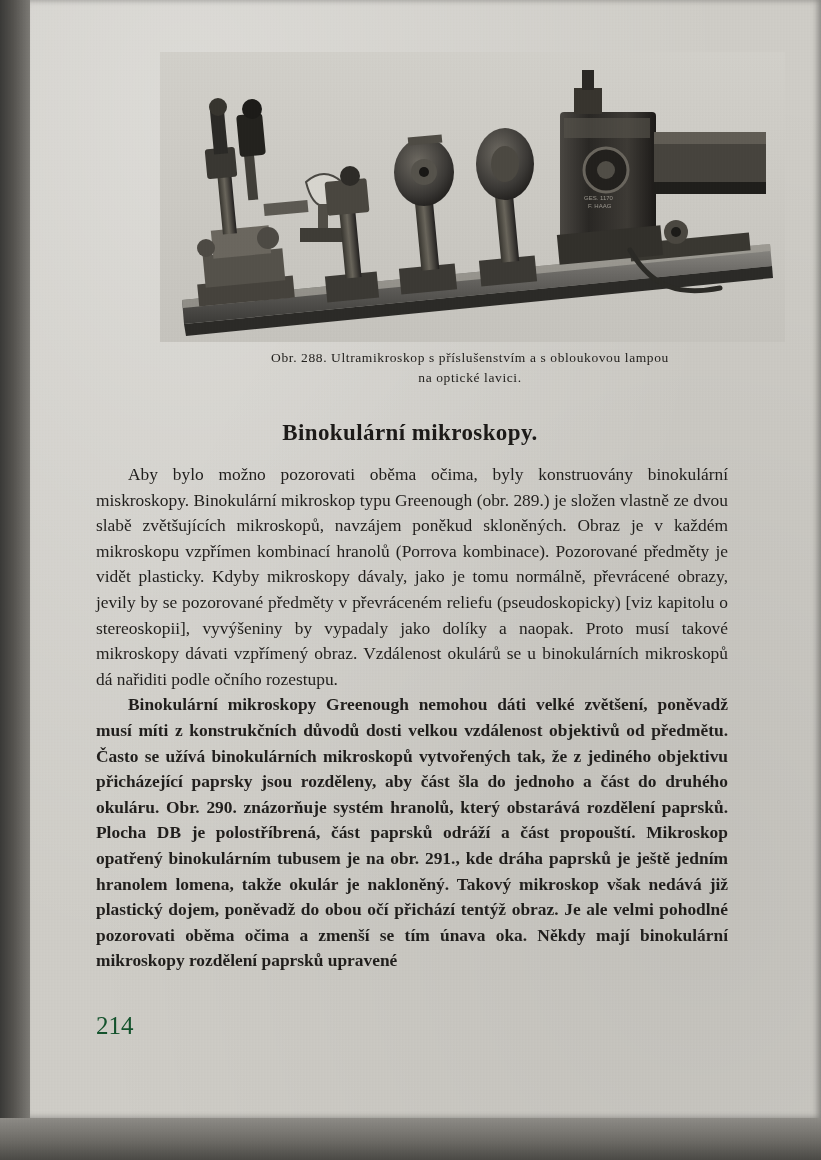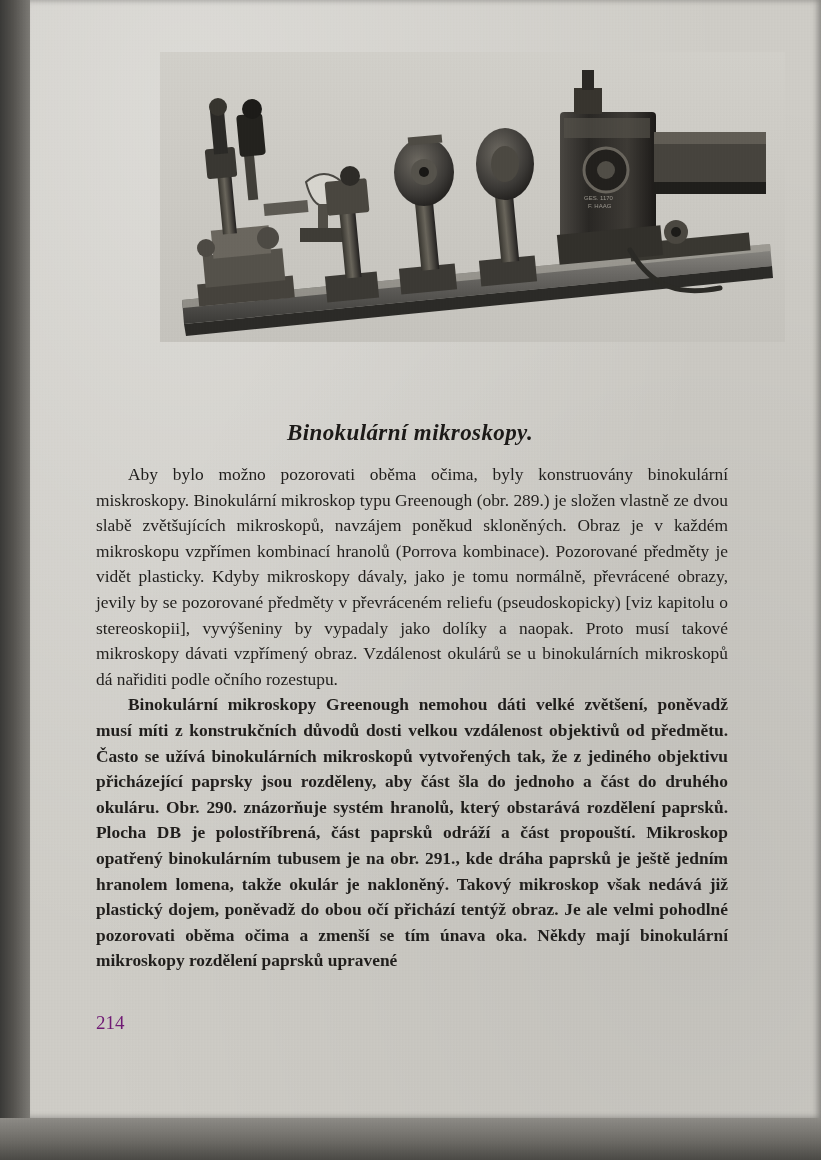--- a/index.html
+++ b/index.html
@@ -73,21 +73,20 @@
   .section-heading {
     position: absolute;
     left: 60px;
     top: 420px;
     width: 700px;
     text-align: center;
     font-size: 23px;
     font-weight: bold;
     color: #1d1b19;
     letter-spacing: 0.4px;
-    font-style: italic;
   }
   
   .body-col {
     position: absolute;
     left: 96px;
     top: 462px;
     width: 632px;
     font-size: 17.4px;
     line-height: 25.6px;
     color: #211f1d;
@@ -96,22 +95,22 @@
   .para {
     margin: 0 0 0 0;
     text-indent: 32px;
     text-align: justify;
   }
   .para + .para { margin-top: 0; font-weight: bold; }
   .folio {
     position: absolute;
     left: 96px;
     top: 1012px;
-    font-size: 19px;
-    color: #701a75;
+    font-size: 25px;
+    color: #14532d;
   }
   
   #grain {
     position: absolute;
     inset: 0;
     pointer-events: none;
     opacity: 0.20;
     background-image:
       repeating-linear-gradient(0deg, rgba(0,0,0,0.05) 0px, rgba(0,0,0,0) 2px, rgba(0,0,0,0.04) 3px),
       repeating-linear-gradient(90deg, rgba(0,0,0,0.04) 0px, rgba(0,0,0,0) 2px, rgba(255,255,255,0.03) 3px);
@@ -226,20 +225,24 @@
         <circle cx="516" cy="180" r="12" fill="#4b4841"></circle>
         <circle cx="516" cy="180" r="5" fill="#1d1c19"></circle>
       </g>
 
       <path d="M470,198 C492,236 520,244 560,236" fill="none" stroke="#2c2b27" stroke-width="5" stroke-linecap="round"></path>
 
       <rect x="0" y="0" width="625" height="290" fill="none"></rect>
     </svg>
   </div>
 
+  <div class="fig-caption">
+    <span>Obr. 288. Ultramikroskop s příslušenstvím a s obloukovou lampou</span><br>
+    <span>na optické lavici.</span>
+  </div>
 
   <div class="section-heading">Binokulární mikroskopy.</div>
 
   <div class="body-col">
     <p class="para">Aby bylo možno pozorovati oběma očima, byly konstruovány binokulární miskroskopy. Binokulární mikroskop typu Greenough (obr. 289.) je složen vlastně ze dvou slabě zvětšujících mikroskopů, navzájem poněkud skloněných. Obraz je v každém mikroskopu vzpřímen kombinací hranolů (Porrova kombinace). Pozorované předměty je vidět plasticky. Kdyby mikroskopy dávaly, jako je tomu normálně, převrácené obrazy, jevily by se pozorované předměty v převráceném reliefu (pseudoskopicky) [viz kapitolu o stereoskopii], vyvýšeniny by vypadaly jako dolíky a naopak. Proto musí takové mikroskopy dávati vzpřímený obraz. Vzdálenost okulárů se u binokulárních mikroskopů dá nařiditi podle očního rozestupu.</p>
     <p class="para">Binokulární mikroskopy Greenough nemohou dáti velké zvětšení, poněvadž musí míti z konstrukčních důvodů dosti velkou vzdálenost objektivů od předmětu. Často se užívá binokulárních mikroskopů vytvořených tak, že z jediného objektivu přicházející paprsky jsou rozděleny, aby část šla do jednoho a část do druhého okuláru. Obr. 290. znázorňuje systém hranolů, který obstarává rozdělení paprsků. Plocha DB je polostříbrená, část paprsků odráží a část propouští. Mikroskop opatřený binokulárním tubusem je na obr. 291., kde dráha paprsků je ještě jedním hranolem lomena, takže okulár je nakloněný. Takový mikroskop však nedává již plastický dojem, poněvadž do obou očí přichází tentýž obraz. Je ale velmi pohodlné pozorovati oběma očima a zmenší se tím únava oka. Někdy mají binokulární mikroskopy rozdělení paprsků upravené</p>
   </div>
 
   <div class="folio">214</div>
 

